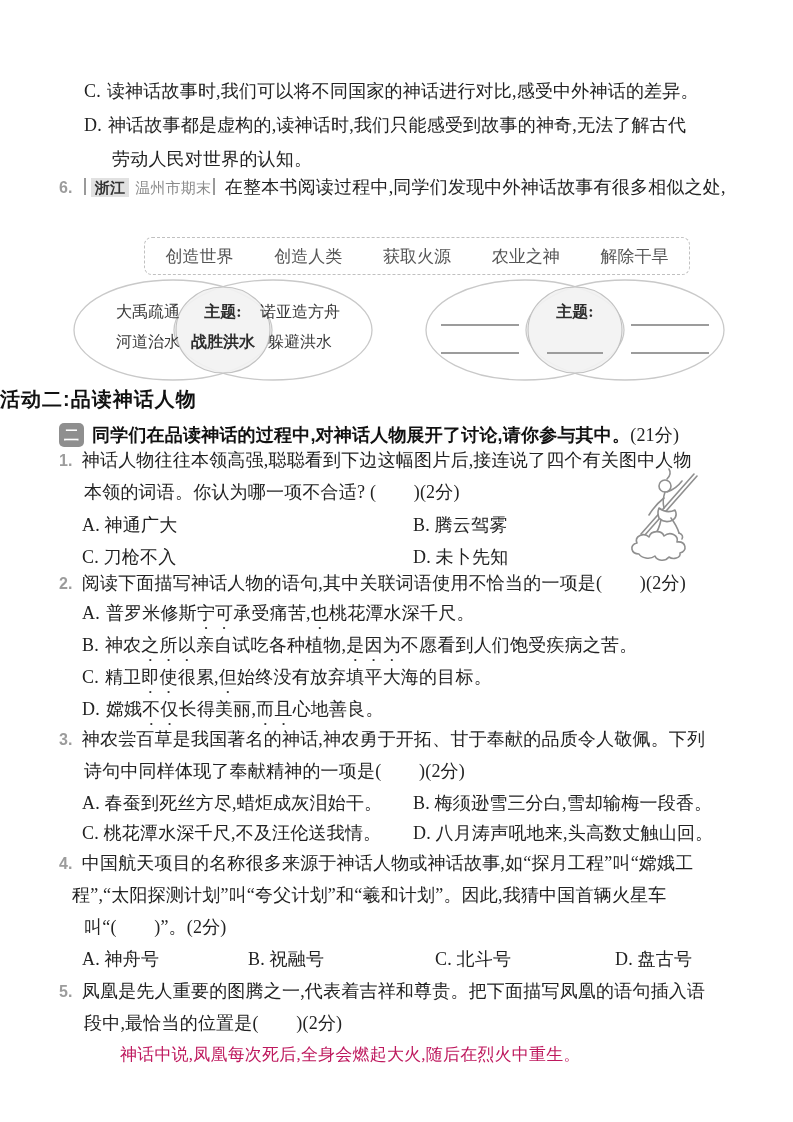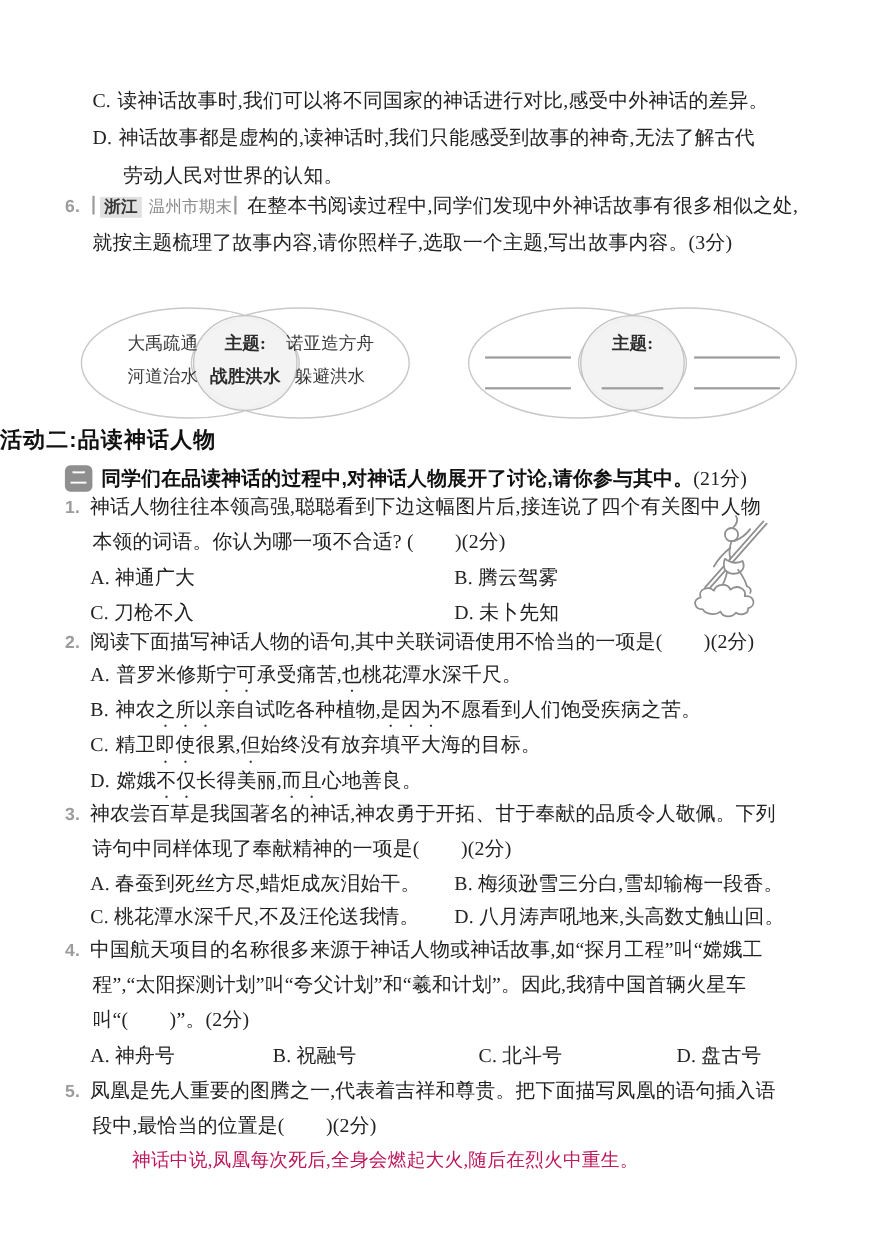--- a/index.html
+++ b/index.html
@@ -46,22 +46,28 @@
 </head>
 <body>
 
 <div class="page">
 
   <div class="line" style="left:84px;top:78px"><span class="olabel">C.</span><span>读神话故事时,我们可以将不同国家的神话进行对比,感受中外神话的差异。</span></div>
   <div class="line" style="left:84px;top:112px"><span class="olabel">D.</span><span>神话故事都是虚构的,读神话时,我们只能感受到故事的神奇,无法了解古代</span></div>
   <div class="line" style="left:112px;top:146px">劳动人民对世界的认知。</div>
 
   <div class="line" style="left:59px;top:174px"><span class="qnum">6.</span><span class="tagbar"></span><span class="tagregion">浙江</span><span class="tagexam">温州市期末</span><span class="tagbar"></span> <span>在整本书阅读过程中,同学们发现中外神话故事有很多相似之处,</span></div>
-  <div class="line" style="left:84px;top:207px"><span>就按主题梳理了故事内容,请你照样子,选取一个主题,写出故事内容。</span><span class="score">(3分)</span></div>
 
+  <div class="bank">
+    <span>创造世界</span>
+    <span>创造人类</span>
+    <span>获取火源</span>
+    <span>农业之神</span>
+    <span>解除干旱</span>
+  </div>
 
   <div class="venn" style="left:72px;top:278px">
     <svg width="302" height="104" viewBox="0 0 302 104">
       <ellipse cx="101" cy="52" rx="99" ry="50" fill="none" stroke="#c9c9c9" stroke-width="1.3"></ellipse>
       <ellipse cx="201" cy="52" rx="99" ry="50" fill="none" stroke="#c9c9c9" stroke-width="1.3"></ellipse>
       <ellipse cx="151" cy="52" rx="47" ry="43" fill="#f2f2f2" fill-opacity="0.92" stroke="#c2c2c2" stroke-width="1.2"></ellipse>
     </svg>
     <div class="vtext" style="left:76px;top:24px">大禹疏通</div>
     <div class="vtext" style="left:76px;top:54px">河道治水</div>
     <div class="vtext vbold" style="left:151px;top:24px">主题:</div>
@@ -121,21 +127,21 @@
   <div class="line" style="left:82px;top:664px"><span class="olabel">C.</span><span>精卫</span><span class="emph">即使</span><span>很累,</span><span class="emph">但</span><span>始终没有放弃填平大海的目标。</span></div>
 
   <div class="line" style="left:59px;top:726px"><span class="qnum">3.</span><span>神农尝百草是我国著名的神话,神农勇于开拓、甘于奉献的品质令人敬佩。下列</span></div>
   <div class="line" style="left:84px;top:758px">诗句中同样体现了奉献精神的一项是(        )(2分)</div>
   <div class="line" style="left:82px;top:790px">A. 春蚕到死丝方尽,蜡炬成灰泪始干。</div>
   <div class="line" style="left:82px;top:820px">C. 桃花潭水深千尺,不及汪伦送我情。</div>
   <div class="line" style="left:413px;top:790px">B. 梅须逊雪三分白,雪却输梅一段香。</div>
   <div class="line" style="left:413px;top:820px">D. 八月涛声吼地来,头高数丈触山回。</div>
 
   <div class="line" style="left:59px;top:850px"><span class="qnum">4.</span><span>中国航天项目的名称很多来源于神话人物或神话故事,如“探月工程”叫“嫦娥工</span></div>
-  <div class="line" style="left:84px;top:882px">程”,“太阳探测计划”叫“夸父计划”和“羲和计划”。因此,我猜中国首辆火星车</div>
+  <div class="line" style="left:72px;top:882px">程”,“太阳探测计划”叫“夸父计划”和“羲和计划”。因此,我猜中国首辆火星车</div>
   <div class="line" style="left:84px;top:914px">叫“(        )”。(2分)</div>
   <div class="line" style="left:82px;top:946px">A. 神舟号</div>
   <div class="line" style="left:248px;top:946px">B. 祝融号</div>
   <div class="line" style="left:435px;top:946px">C. 北斗号</div>
   <div class="line" style="left:615px;top:946px">D. 盘古号</div>
 
   <div class="line" style="left:59px;top:978px"><span class="qnum">5.</span><span>凤凰是先人重要的图腾之一,代表着吉祥和尊贵。把下面描写凤凰的语句插入语</span></div>
   <div class="line" style="left:84px;top:1010px">段中,最恰当的位置是(        )(2分)</div>
   <div class="line quote" style="left:120px;top:1042px">神话中说,凤凰每次死后,全身会燃起大火,随后在烈火中重生。</div>
 

